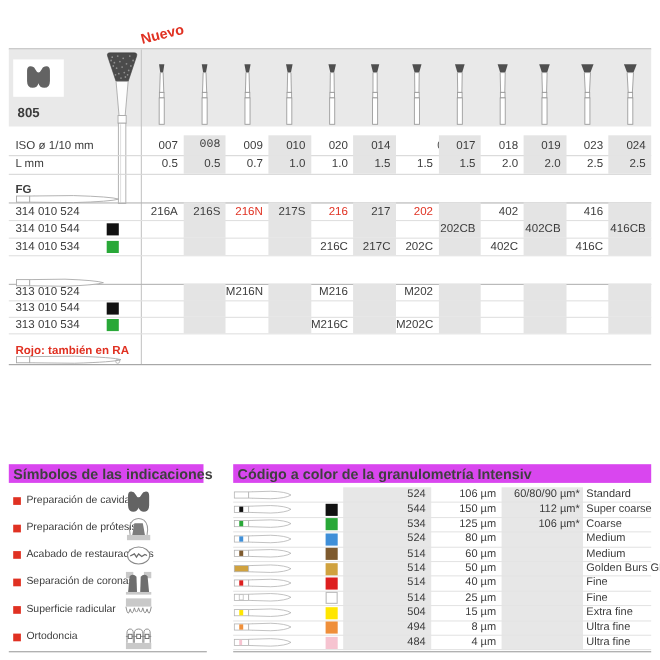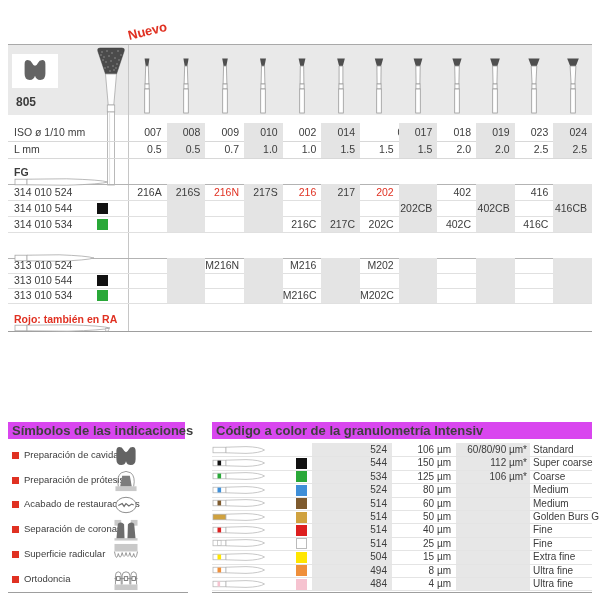--- a/index.html
+++ b/index.html
@@ -154,24 +154,24 @@
     <polygon points="10.2,1.5 21.8,1.5 18.9,9 13.1,9" fill="#4f4f4f"></polygon>
     <polygon points="13.1,9 18.9,9 17.9,27 14.1,27" fill="#ffffff" stroke="#9a9a9a" stroke-width="0.8"></polygon>
     <rect x="13.9" y="27" width="4.2" height="5" fill="#ffffff" stroke="#9a9a9a" stroke-width="0.8"></rect>
     <rect x="13.7" y="32" width="4.6" height="24" fill="#ffffff" stroke="#9a9a9a" stroke-width="0.8"></rect>
   </svg></div>
     </div>
   <div id="rows-host">
       <div class="row abs hdr-row" style="top: 78px; height: 18px; line-height: 18px;">
         <span class="rlabel" style="line-height:18px">ISO ø 1/10 mm</span>
         <div class="cell" style="left: 120px; top: 0px; width: 38.67px; height: 18px; line-height: 18px;">007</div>
-        <div class="cell stripe" style="left: 158.67px; top: 0px; width: 38.67px; height: 18px; line-height: 18px;">008</div>
+        <div class="cell stripe" style="left: 158.67px; top: 0px; width: 38.67px; height: 18px; line-height: 18px; font-family: Liberation Mono, monospace;">008</div>
         <div class="cell" style="left: 197.33px; top: 0px; width: 38.67px; height: 18px; line-height: 18px;">009</div>
         <div class="cell stripe" style="left: 236px; top: 0px; width: 38.67px; height: 18px; line-height: 18px;">010</div>
-        <div class="cell" style="left: 274.67px; top: 0px; width: 38.67px; height: 18px; line-height: 18px;">002</div>
+        <div class="cell" style="left: 274.67px; top: 0px; width: 38.67px; height: 18px; line-height: 18px;">020</div>
         <div class="cell stripe" style="left: 313.33px; top: 0px; width: 38.67px; height: 18px; line-height: 18px;">014</div>
         <div class="cell" style="left: 352px; top: 0px; width: 60px; height: 18px; line-height: 18px;">016</div>
         <div class="cell stripe" style="left: 390.67px; top: 0px; width: 38.67px; height: 18px; line-height: 18px;">017</div>
         <div class="cell" style="left: 429.33px; top: 0px; width: 38.67px; height: 18px; line-height: 18px;">018</div>
         <div class="cell stripe" style="left: 468px; top: 0px; width: 38.67px; height: 18px; line-height: 18px;">019</div>
         <div class="cell" style="left: 506.67px; top: 0px; width: 38.67px; height: 18px; line-height: 18px;">023</div>
         <div class="cell stripe" style="left: 545.33px; top: 0px; width: 38.67px; height: 18px; line-height: 18px;">024</div>
       </div>
       <div class="row abs hdr-row" style="top: 96px; height: 17px; line-height: 17px;">
         <span class="rlabel" style="line-height:17px">L mm</span>

